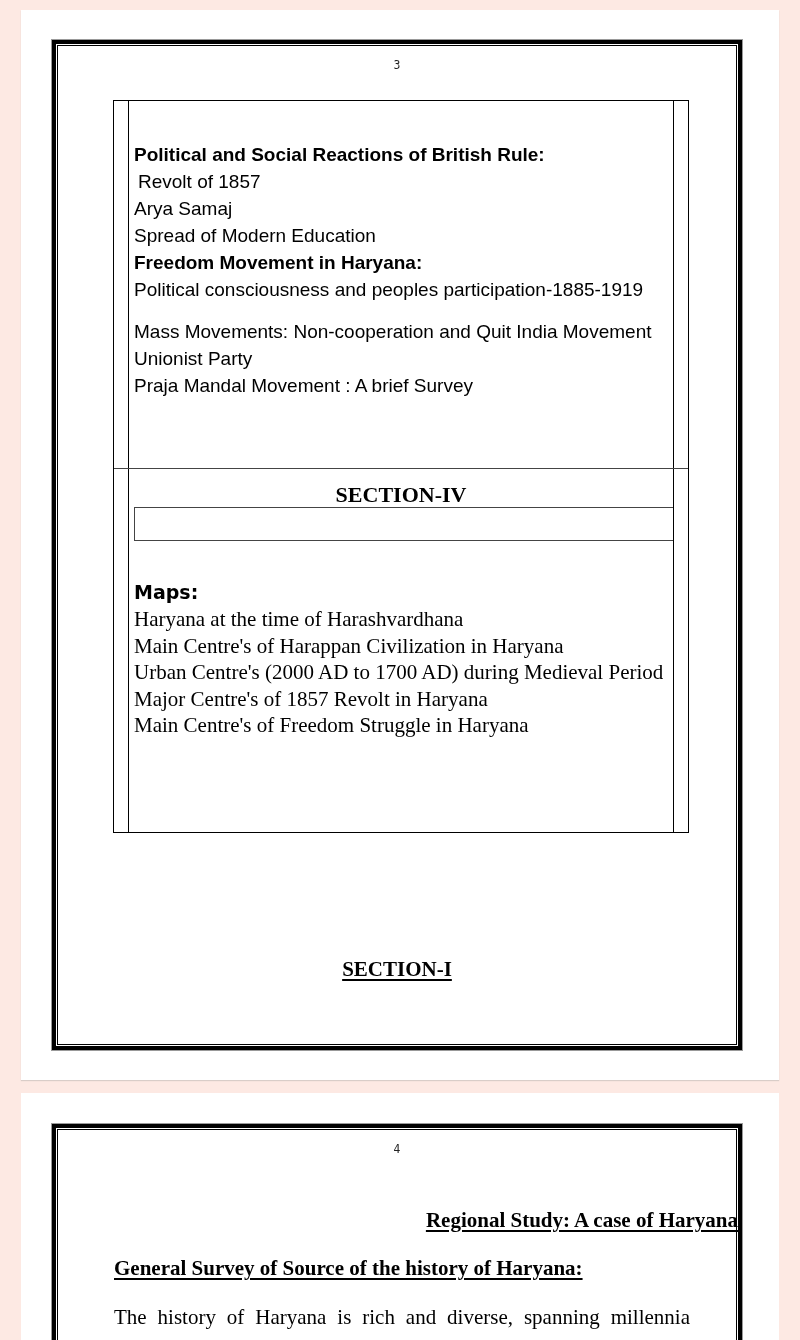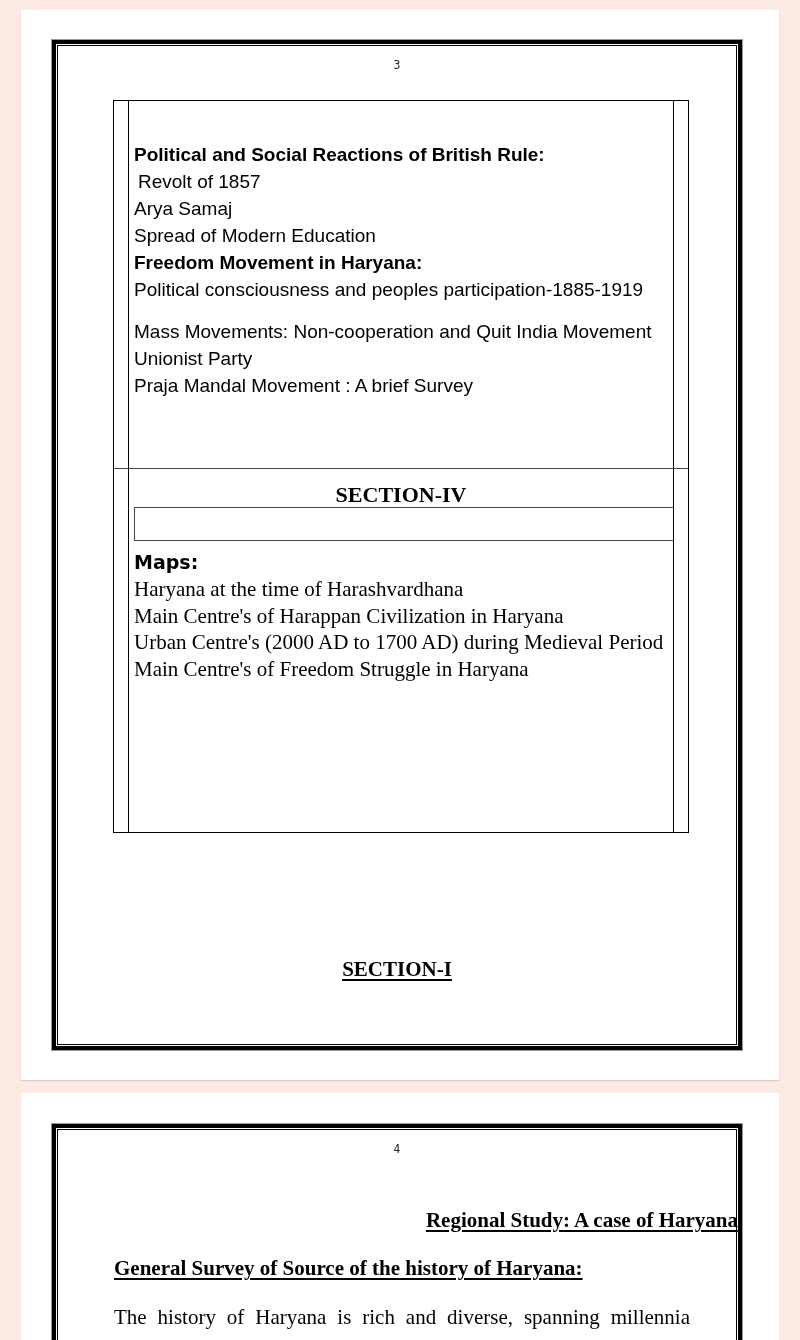--- a/index.html
+++ b/index.html
@@ -55,21 +55,21 @@
     .section-iv {
       position: absolute; left: 15px; right: 15px; top: 370px;
       text-align: center;
       font-family: "Liberation Serif", serif; font-weight: bold; font-size: 22px; margin-top: 11px;
     }
     .empty-box {
       position: absolute; left: 20px; right: 15px; top: 406px; height: 34px;
       border: 1px solid #444; border-right: none; box-sizing: border-box;
     }
     .maps-block {
-      position: absolute; left: 20px; right: 16px; top: 448px;
+      position: absolute; left: 20px; right: 16px; top: 478px;
       font-size: 21px; line-height: 26.5px;
       font-family: "Liberation Serif", serif;
     }
     .maps-block .maps-title {
       font-family: "DejaVu Sans", sans-serif; font-weight: bold; font-size: 19px; line-height: 27px;
     }
 
     .section-i {
       position: absolute; left: 0; right: 0; top: 913px; text-align: center;
       font-family: "Liberation Serif", serif; font-weight: bold; font-size: 21px;
@@ -119,20 +119,21 @@
 
       <div class="row-divider"></div>
       <div class="section-iv">SECTION-IV</div>
       <div class="empty-box"></div>
 
       <div class="maps-block">
         <div class="maps-title">Maps:</div>
         <div>Haryana at the time of Harashvardhana</div>
         <div>Main Centre's of Harappan Civilization in Haryana</div>
         <div>Urban Centre's (2000 AD to 1700 AD) during Medieval Period</div>
+        <div>Major Centre's of 1857 Revolt in Haryana</div>
         <div>Main Centre's of Freedom Struggle in Haryana</div>
       </div>
     </div>
 
     <div class="section-i">SECTION-I</div>
   </div>
 </div>
 
 <div class="page" id="page4">
   <div class="frame">

